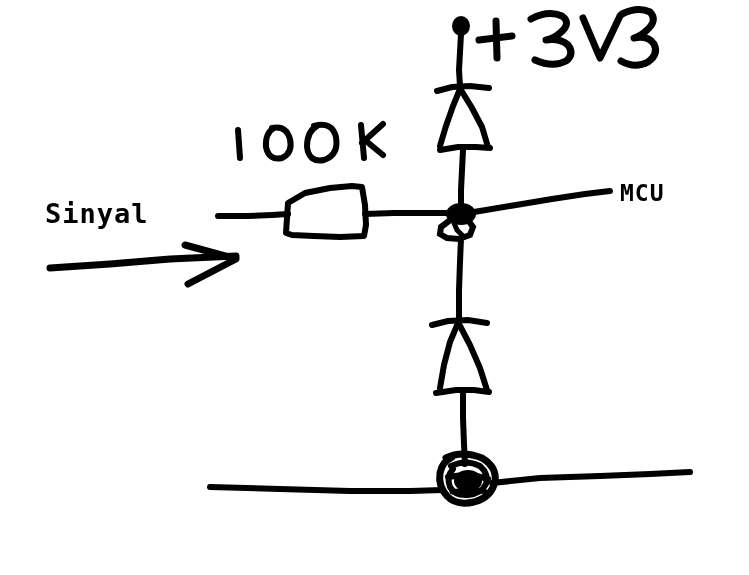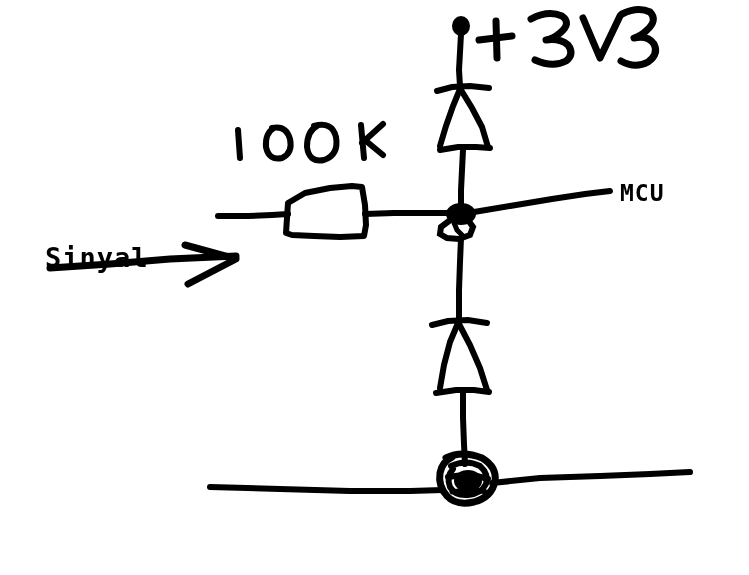--- a/index.html
+++ b/index.html
@@ -32,21 +32,20 @@
     font-weight: bold;
     white-space: pre;
     line-height: 1;
     user-select: none;
   }
   #label-sinyal {
     left: 45px;
     top: 200px;
     font-size: 27px;
     letter-spacing: 1px;
-    margin-top: 44px;
   }
   #label-mcu {
     left: 620px;
     top: 182px;
     font-size: 23px;
     letter-spacing: 1px;
   }
 </style>
 </head>
 <body>

